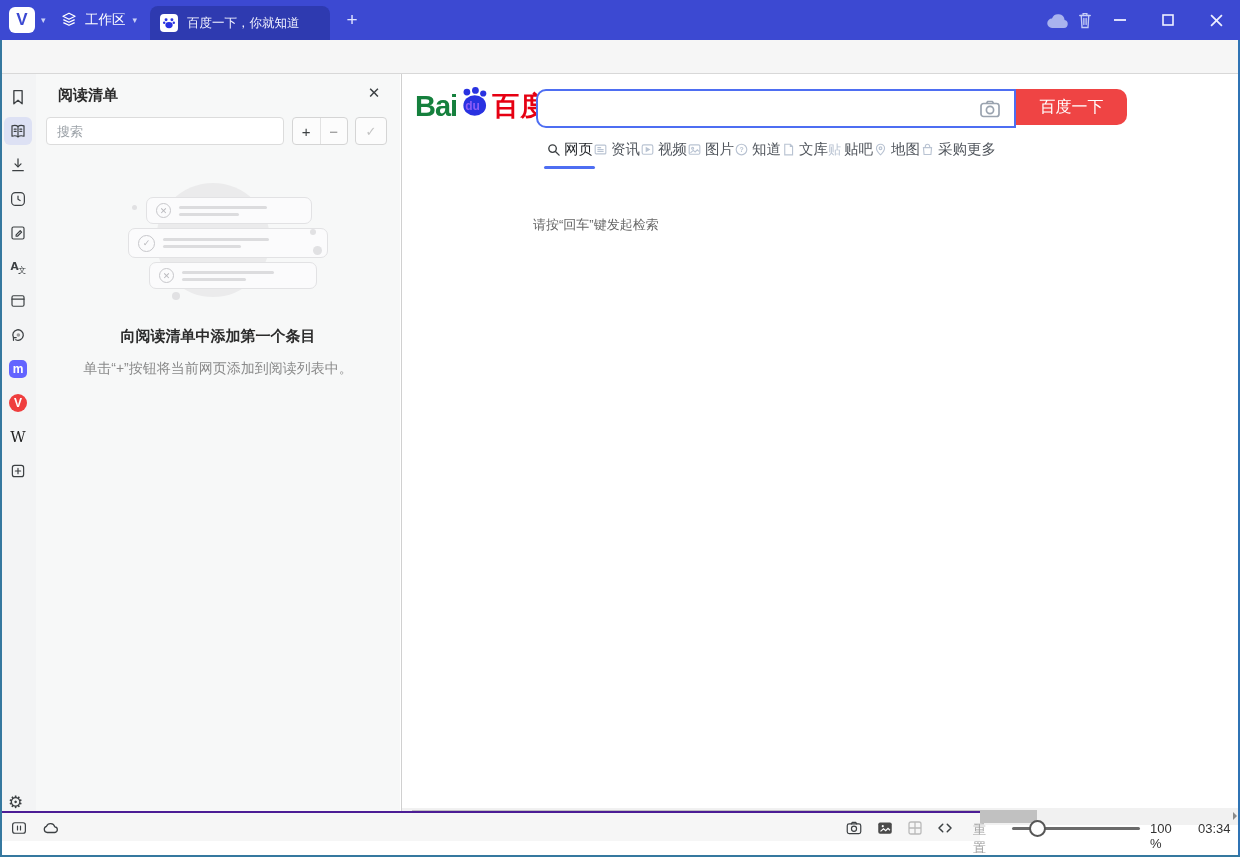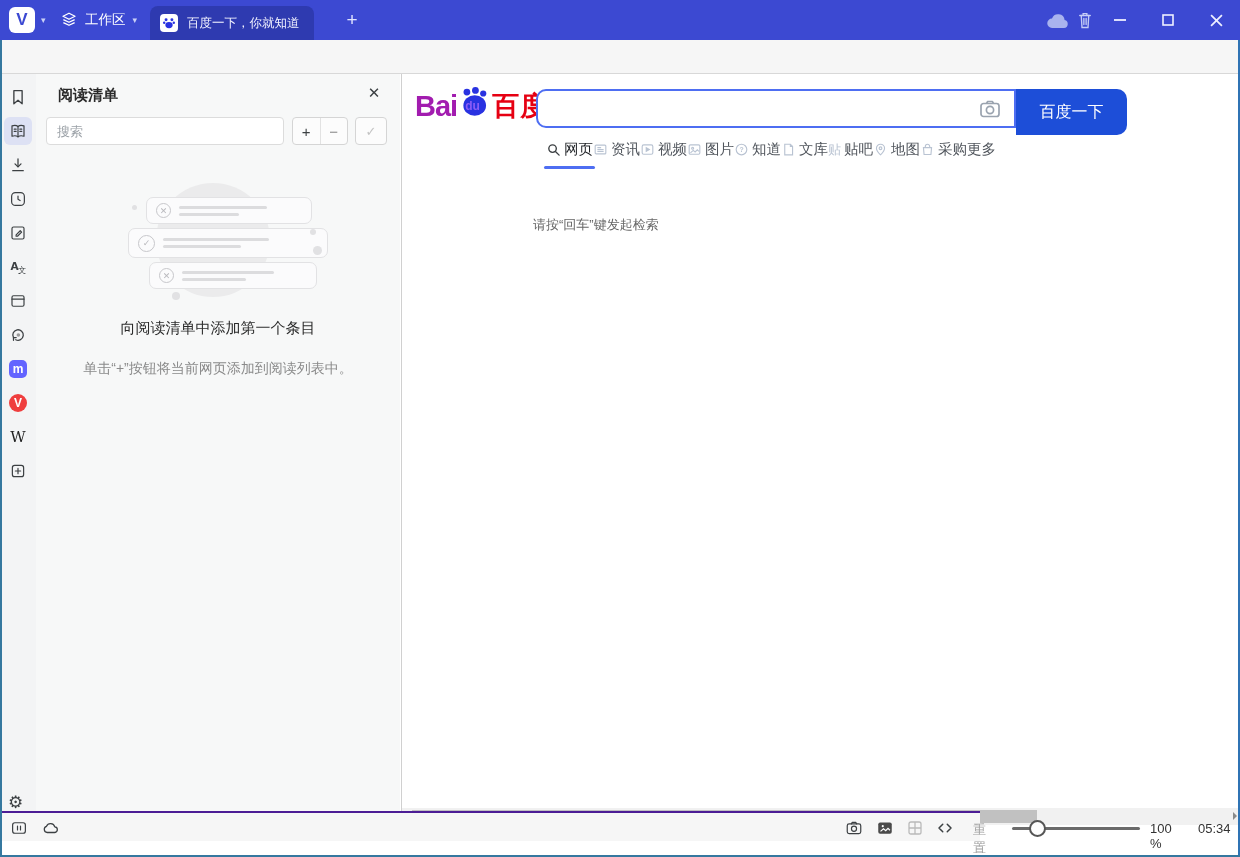--- a/index.html
+++ b/index.html
@@ -13,21 +13,21 @@
   #titlebar { position:absolute; left:0; top:0; width:1240px; height:40px; background:#3c49d2; }
   .edge-l { position:absolute; left:0; top:40px; bottom:0; width:2px; background:#35789f; z-index:50; }
   .edge-r { position:absolute; right:0; top:40px; bottom:0; width:2px; background:#2f73b4; z-index:50; }
   .edge-b { position:absolute; left:0; bottom:0; width:100%; height:2px; background:#35789f; z-index:50; }
 
   
   .vbtn { position:absolute; left:9px; top:7px; width:26px; height:26px; background:#fff; border-radius:6px; display:flex; align-items:center; justify-content:center; color:#3c49d2; font-weight:bold; font-size:17px; }
   .vcaret { position:absolute; left:41px; top:16px; color:#c9d0f6; }
   .workspace { position:absolute; left:60px; top:7px; height:26px; display:flex; align-items:center; gap:7px; color:#fff; font-size:13.5px; }
   .workspace .caret { color:#c9d0f6; }
-  .tab { position:absolute; left:150px; top:6px; width:164px; height:34px; background:#2e3ab0; border-radius:8px 8px 0 0; display:flex; align-items:center; padding:0 10px; gap:9px; }
+  .tab { position:absolute; left:150px; top:6px; width:180px; height:34px; background:#2e3ab0; border-radius:8px 8px 0 0; display:flex; align-items:center; padding:0 10px; gap:9px; }
   .favicon { width:18px; height:18px; background:#fff; border-radius:4px; display:flex; align-items:center; justify-content:center; flex:none; }
   .tab-title { color:#f2f3ff; font-size:12.5px; white-space:nowrap; overflow:hidden; }
   .newtab { position:absolute; left:340px; top:7px; width:24px; height:26px; color:#dfe3ff; font-size:19px; text-align:center; line-height:25px; }
   .tb-ic { position:absolute; top:12px; }
   .winctl { position:absolute; top:0; height:40px; display:flex; align-items:center; justify-content:center; color:#eef0ff; }
 
   
   #toolbar { position:absolute; left:0; top:40px; width:1240px; height:34px; background:#f6f6f6; border-bottom:1px solid #d8d8d8; }
   .nav-btn { position:absolute; top:46px; width:24px; height:22px; display:flex; align-items:center; justify-content:center; }
   .urlfield { position:absolute; left:503px; top:44px; width:400px; height:26px; background:#fff; border:1px solid #e2e2e2; border-radius:4px; display:flex; align-items:center; padding:0 8px; gap:7px; }
@@ -51,34 +51,34 @@
   .btn-group { position:absolute; left:256px; top:43px; width:56px; height:28px; border:1px solid #d5d5d5; border-radius:4px; background:#fcfcfc; display:flex; }
   .btn-group .cell { flex:1; display:flex; align-items:center; justify-content:center; font-size:15px; color:#3c4043; }
   .btn-group .cell + .cell { border-left:1px solid #e2e2e2; color:#8a8a8a; }
   .btn-check { position:absolute; left:319px; top:43px; width:32px; height:28px; border:1px solid #d5d5d5; border-radius:4px; background:#fcfcfc; color:#c3c3c3; font-size:13px; display:flex; align-items:center; justify-content:center; }
   .illu-circle { position:absolute; left:120px; top:109px; width:114px; height:114px; border-radius:50%; background:#ebebec; }
   .illu-card { position:absolute; background:#fbfbfc; border:1px solid #e2e2e4; border-radius:7px; display:flex; align-items:center; padding:0 9px; gap:8px; }
   .illu-mark { width:15px; height:15px; border:1.6px solid #c7c7cb; border-radius:50%; color:#b9b9bd; font-size:9px; display:flex; align-items:center; justify-content:center; flex:none; }
   .illu-lines { display:flex; flex-direction:column; gap:4px; }
   .illu-line { height:3px; border-radius:2px; background:#dcdcde; }
   .illu-dot { position:absolute; border-radius:50%; background:#e1e1e3; }
-  .empty-title { position:absolute; left:0; top:245px; width:364px; text-align:center; font-size:15px; font-weight:normal; color:#2b2b2b; }
+  .empty-title { position:absolute; left:0; top:253px; width:364px; text-align:center; font-size:15px; font-weight:bold; color:#2b2b2b; }
   .empty-sub { position:absolute; left:0; top:286px; width:364px; text-align:center; font-size:14px; color:#8a8a8a; }
 
   
   #content { position:absolute; left:401px; top:74px; right:2px; bottom:49px; background:#fff; border-left:1px solid #d0d0d0; }
   .bd-logo { position:absolute; left:13px; top:14px; display:flex; align-items:center; }
-  .bd-bai { font-size:29px; font-weight:bold; color:#a21caf; letter-spacing:-1px; }
+  .bd-bai { font-size:29px; font-weight:bold; color:#15803d; letter-spacing:-1px; }
   .bd-paw { position:relative; width:34px; height:34px; margin:-8px 1px 0 0; }
   .bd-du { position:absolute; left:8px; top:14px; color:#8b5cf6; font-size:12px; font-weight:bold; }
   .bd-cn { font-size:27px; font-weight:bold; color:#e60012; letter-spacing:1px; }
   .bd-searchbox { position:absolute; left:134px; top:15px; width:480px; height:39px; border:2px solid #4e6ef2; border-radius:10px 0 0 10px; background:#fff; display:flex; align-items:center; }
   .bd-searchbox input { flex:1; border:none; outline:none; font-size:16px; padding:0 12px; font-family:inherit; }
   .bd-camera { width:24px; height:24px; margin-right:12px; }
-  .bd-btn { position:absolute; left:614px; top:15px; width:111px; height:46px; background:#1d4ed8; color:#fff; font-size:16px; border:none; border-radius:0 10px 10px 0; font-family:Liberation Sans, sans-serif; }
+  .bd-btn { position:absolute; left:614px; top:15px; width:111px; height:36px; background:#ef4444; color:#fff; font-size:16px; border:none; border-radius:0 10px 10px 0; font-family:Liberation Sans, sans-serif; }
   .bd-tabs { position:absolute; left:144px; top:66px; display:flex; gap:0; align-items:center; }
   .bd-tab { display:flex; align-items:center; gap:3px; font-size:14.5px; color:#51565d; position:relative; padding-bottom:4px; }
   .bd-tab.active { color:#1f2226; font-weight:500; }
   .bd-tab.active::after { content:""; position:absolute; left:-2px; right:-2px; bottom:-6px; height:3px; border-radius:2px; background:#4e6ef2; }
   .bd-hint { position:absolute; left:131px; top:142px; font-size:13px; color:#666; }
   .tieba-glyph { font-size:13px; color:#b9c3d2; line-height:1; }
 
   
   #hscroll { position:absolute; left:401px; right:2px; top:808px; height:17px; background:#f1f1f1; border-left:1px solid #d0d0d0; }
   .hs-thumb { position:absolute; left:10px; top:2px; width:625px; height:13px; background:#c1c1c1; }
@@ -425,18 +425,18 @@
       <path d="M12 4v16M4 12h16"></path>
     </svg>
   <svg class="st-ic ic" style="left:936px;stroke-width:2" viewBox="0 0 24 24">
       <path d="M9 7l-5 5 5 5M15 7l5 5-5 5"></path>
     </svg>
 
   <span class="st-label" style="left:973px;color:#a0a0a0">重置</span>
   <div class="zoom-track"></div>
   <div class="zoom-knob"></div>
   <span class="st-label" style="left:1150px;color:#333">100 %</span>
-  <span class="st-label" style="left:1198px;color:#333">05:34</span>
+  <span class="st-label" style="left:1198px;color:#333">03:34</span>
 </div>
 
 <div class="edge-l"></div>
 <div class="edge-r"></div>
 <div class="edge-b"></div>
 
 </body></html>

